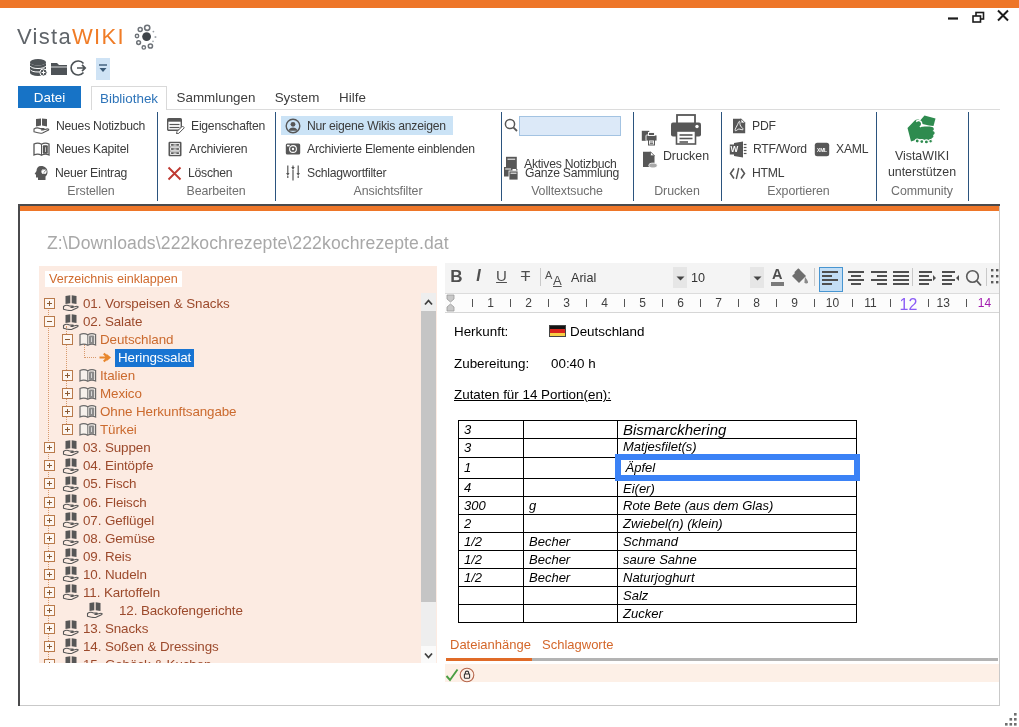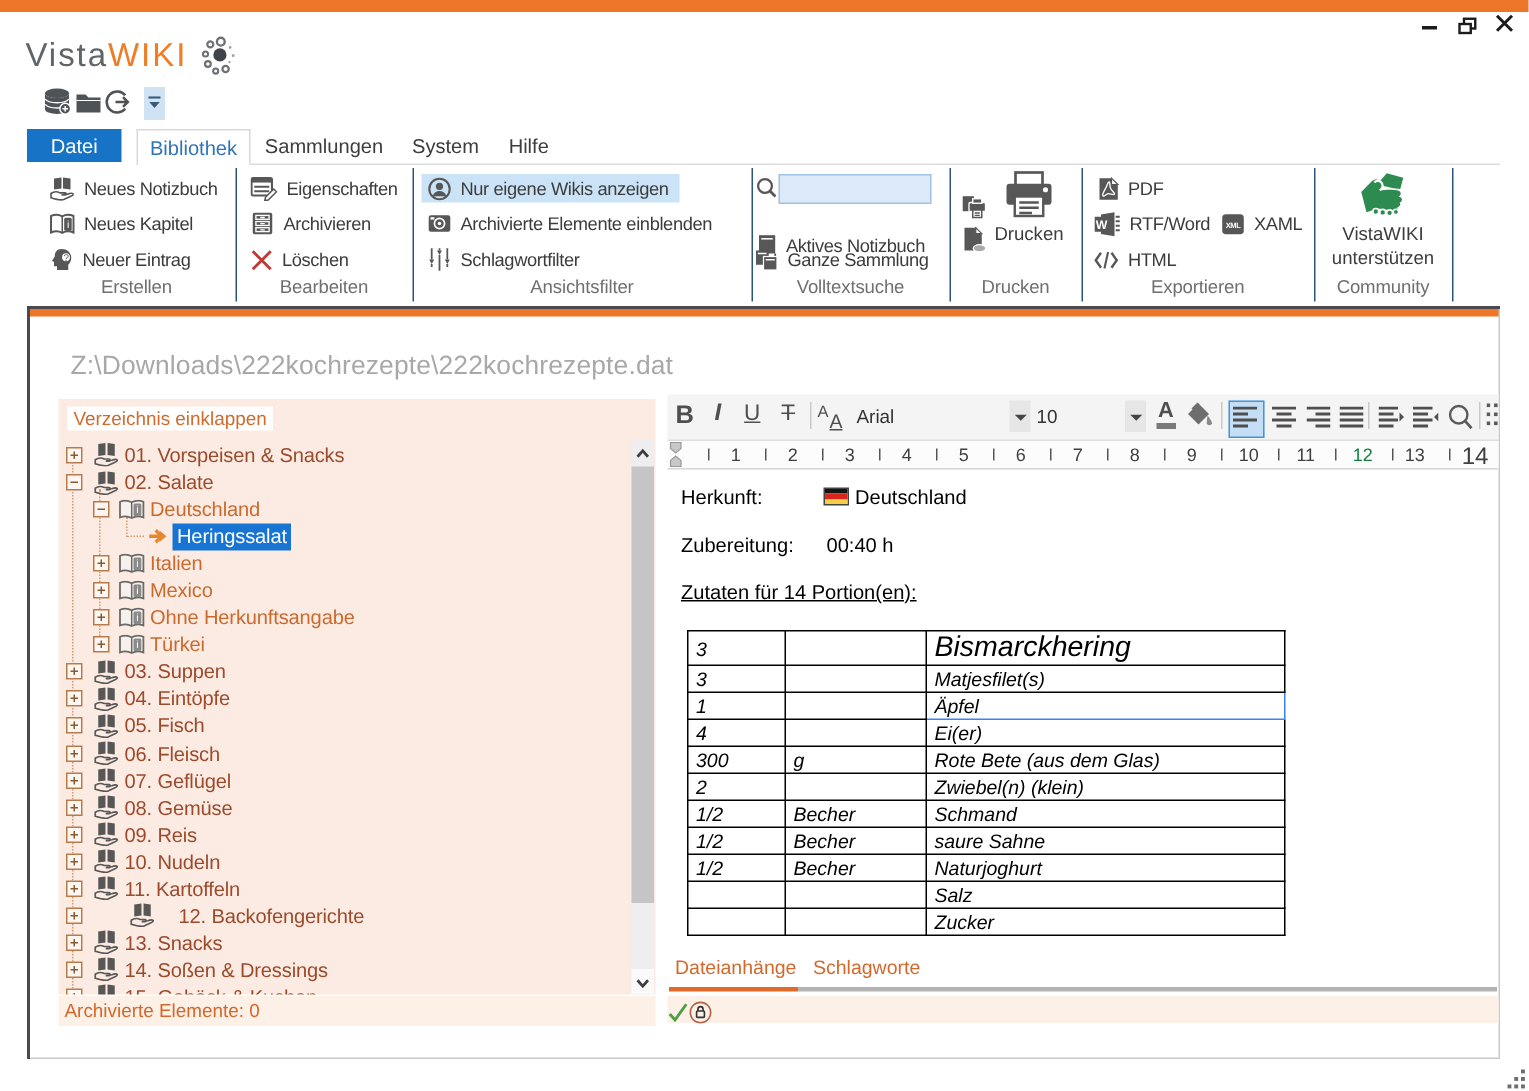--- a/index.html
+++ b/index.html
@@ -557,23 +557,20 @@
   <div class="ab" style="left:421px;top:293px;width:15px;height:370px;background:#eeeeee;"></div>
   <div class="ab" style="left:421px;top:311px;width:15px;height:291px;background:#c5c5c5;"></div>
   <svg class="ab" style="left:424px;top:299px;" width="9" height="7" viewBox="0 0 9 7">
     <path d="M1 5.5 L4.5 1.5 L8 5.5" fill="none" stroke="#3f3f3f" stroke-width="1.8"></path>
   </svg>
   <div class="ab" style="left:421px;top:646px;width:15px;height:17px;background:#fafafa;"></div>
   <svg class="ab" style="left:424px;top:652px;" width="9" height="7" viewBox="0 0 9 7">
     <path d="M1 1.5 L4.5 5.5 L8 1.5" fill="none" stroke="#3f3f3f" stroke-width="1.8"></path>
   </svg>
 
-  <div class="ab" style="left:39px;top:664px;width:398px;height:20px;background:#fdf0e7;display:flex;align-items:center;">
-    <span style="font-size:12.6px;color:#d4672a;margin-left:4px;">Archivierte Elemente: 0</span>
-  </div>
 
   <div class="ab" style="left:445px;top:263px;width:554px;height:30px;background:#f4f4f4;border-bottom:1px solid #dcdcdc;"></div>
   <div class="ab" style="left:449px;top:267px;width:15px;height:22px;font-size:17px;font-weight:bold;color:#4f4f4f;text-align:center;">B</div>
   <div class="ab" style="left:471px;top:267px;width:15px;height:22px;font-size:16px;font-style:italic;font-weight:bold;color:#4f4f4f;text-align:center;">I</div>
   <div class="ab" style="left:494px;top:267px;width:15px;height:22px;font-size:15px;color:#4f4f4f;text-align:center;text-decoration:underline;">U</div>
   <div class="ab" style="left:518px;top:267px;width:15px;height:22px;font-size:15px;color:#4f4f4f;text-align:center;text-decoration:line-through;">T</div>
   <div class="ab" style="left:540px;top:268px;width:1px;height:18px;background:#c9c9c9;"></div>
   <div class="ab" style="left:545px;top:268px;width:20px;height:20px;color:#4f4f4f;">
     <span style="position:absolute;left:0;top:1px;font-size:11px;">A</span>
     <span style="position:absolute;left:8px;top:5px;font-size:13px;text-decoration:underline;">A</span>
@@ -675,23 +672,23 @@
   <div class="ab" style="left:518.5px;top:296px;width:20px;text-align:center;font-size:12px;color:#3f3f3f;">2</div>
   <div class="ab" style="left:556.5px;top:296px;width:20px;text-align:center;font-size:12px;color:#3f3f3f;">3</div>
   <div class="ab" style="left:594.5px;top:296px;width:20px;text-align:center;font-size:12px;color:#3f3f3f;">4</div>
   <div class="ab" style="left:632.5px;top:296px;width:20px;text-align:center;font-size:12px;color:#3f3f3f;">5</div>
   <div class="ab" style="left:670.5px;top:296px;width:20px;text-align:center;font-size:12px;color:#3f3f3f;">6</div>
   <div class="ab" style="left:708.5px;top:296px;width:20px;text-align:center;font-size:12px;color:#3f3f3f;">7</div>
   <div class="ab" style="left:746.5px;top:296px;width:20px;text-align:center;font-size:12px;color:#3f3f3f;">8</div>
   <div class="ab" style="left:784.5px;top:296px;width:20px;text-align:center;font-size:12px;color:#3f3f3f;">9</div>
   <div class="ab" style="left:822.5px;top:296px;width:20px;text-align:center;font-size:12px;color:#3f3f3f;">10</div>
   <div class="ab" style="left:860.5px;top:296px;width:20px;text-align:center;font-size:12px;color:#3f3f3f;">11</div>
-  <div class="ab" style="left:898.5px;top:296px;width:20px;text-align:center;font-size:12px;color:#15803d;">12</div>
+  <div class="ab" style="left:898.5px;top:296px;width:20px;text-align:center;font-size:16px;color:#8b5cf6;">12</div>
   <div class="ab" style="left:936.5px;top:296px;width:20px;text-align:left;font-size:12px;color:#3f3f3f;">13</div>
-  <div class="ab" style="left:974.5px;top:296px;width:20px;text-align:left;font-size:16px;color:#404040;">14</div>
+  <div class="ab" style="left:974.5px;top:296px;width:20px;text-align:center;font-size:12px;color:#a21caf;">14</div>
   <div class="ab" style="left:471.5px;top:299px;width:1px;height:8px;background:#555;"></div>
   <div class="ab" style="left:509.5px;top:299px;width:1px;height:8px;background:#555;"></div>
   <div class="ab" style="left:547.5px;top:299px;width:1px;height:8px;background:#555;"></div>
   <div class="ab" style="left:585.5px;top:299px;width:1px;height:8px;background:#555;"></div>
   <div class="ab" style="left:623.5px;top:299px;width:1px;height:8px;background:#555;"></div>
   <div class="ab" style="left:661.5px;top:299px;width:1px;height:8px;background:#555;"></div>
   <div class="ab" style="left:699.5px;top:299px;width:1px;height:8px;background:#555;"></div>
   <div class="ab" style="left:737.5px;top:299px;width:1px;height:8px;background:#555;"></div>
   <div class="ab" style="left:775.5px;top:299px;width:1px;height:8px;background:#555;"></div>
   <div class="ab" style="left:813.5px;top:299px;width:1px;height:8px;background:#555;"></div>
@@ -714,31 +711,31 @@
   <table class="ab" style="left:458px;top:420px;border-collapse:collapse;font-family:'Liberation Sans',sans-serif;" cellspacing="0">
     <colgroup>
         <col style="width:65px;">
         <col style="width:94px;">
         <col style="width:239px;">
       </colgroup>
     <tbody>
         <tr style="height:18px;">
           <td style="border:1px solid #000;padding:0 0 0 5px;font-size:13px;">3</td>
           <td style="border:1px solid #000;padding:0 0 0 5px;font-size:13px;"></td>
-          <td style="border:1px solid #000;padding:0 0 0 5px;font-size:19px;">Bismarckhering</td>
+          <td style="border:1px solid #000;padding:0 0 0 5px;font-size:15px;">Bismarckhering</td>
         </tr>
         <tr style="height:18px;">
           <td style="border:1px solid #000;padding:0 0 0 5px;font-size:13px;">3</td>
           <td style="border:1px solid #000;padding:0 0 0 5px;font-size:13px;"></td>
           <td style="border:1px solid #000;padding:0 0 0 5px;font-size:13px;">Matjesfilet(s)</td>
         </tr>
         <tr style="height:18px;">
           <td style="border:1px solid #000;padding:0 0 0 5px;font-size:13px;">1</td>
           <td style="border:1px solid #000;padding:0 0 0 5px;font-size:13px;"></td>
-          <td style="border:1px solid #3b82f6;padding:0 0 0 5px;font-size:13px;">Äpfel</td>
+          <td style="border:6px solid #3b82f6;padding:0 0 0 5px;font-size:13px;">Äpfel</td>
         </tr>
         <tr style="height:18px;">
           <td style="border:1px solid #000;padding:0 0 0 5px;font-size:13px;">4</td>
           <td style="border:1px solid #000;padding:0 0 0 5px;font-size:13px;"></td>
           <td style="border:1px solid #000;padding:0 0 0 5px;font-size:13px;">Ei(er)</td>
         </tr>
         <tr style="height:18px;">
           <td style="border:1px solid #000;padding:0 0 0 5px;font-size:13px;">300</td>
           <td style="border:1px solid #000;padding:0 0 0 5px;font-size:13px;">g</td>
           <td style="border:1px solid #000;padding:0 0 0 5px;font-size:13px;">Rote Bete (aus dem Glas)</td>

